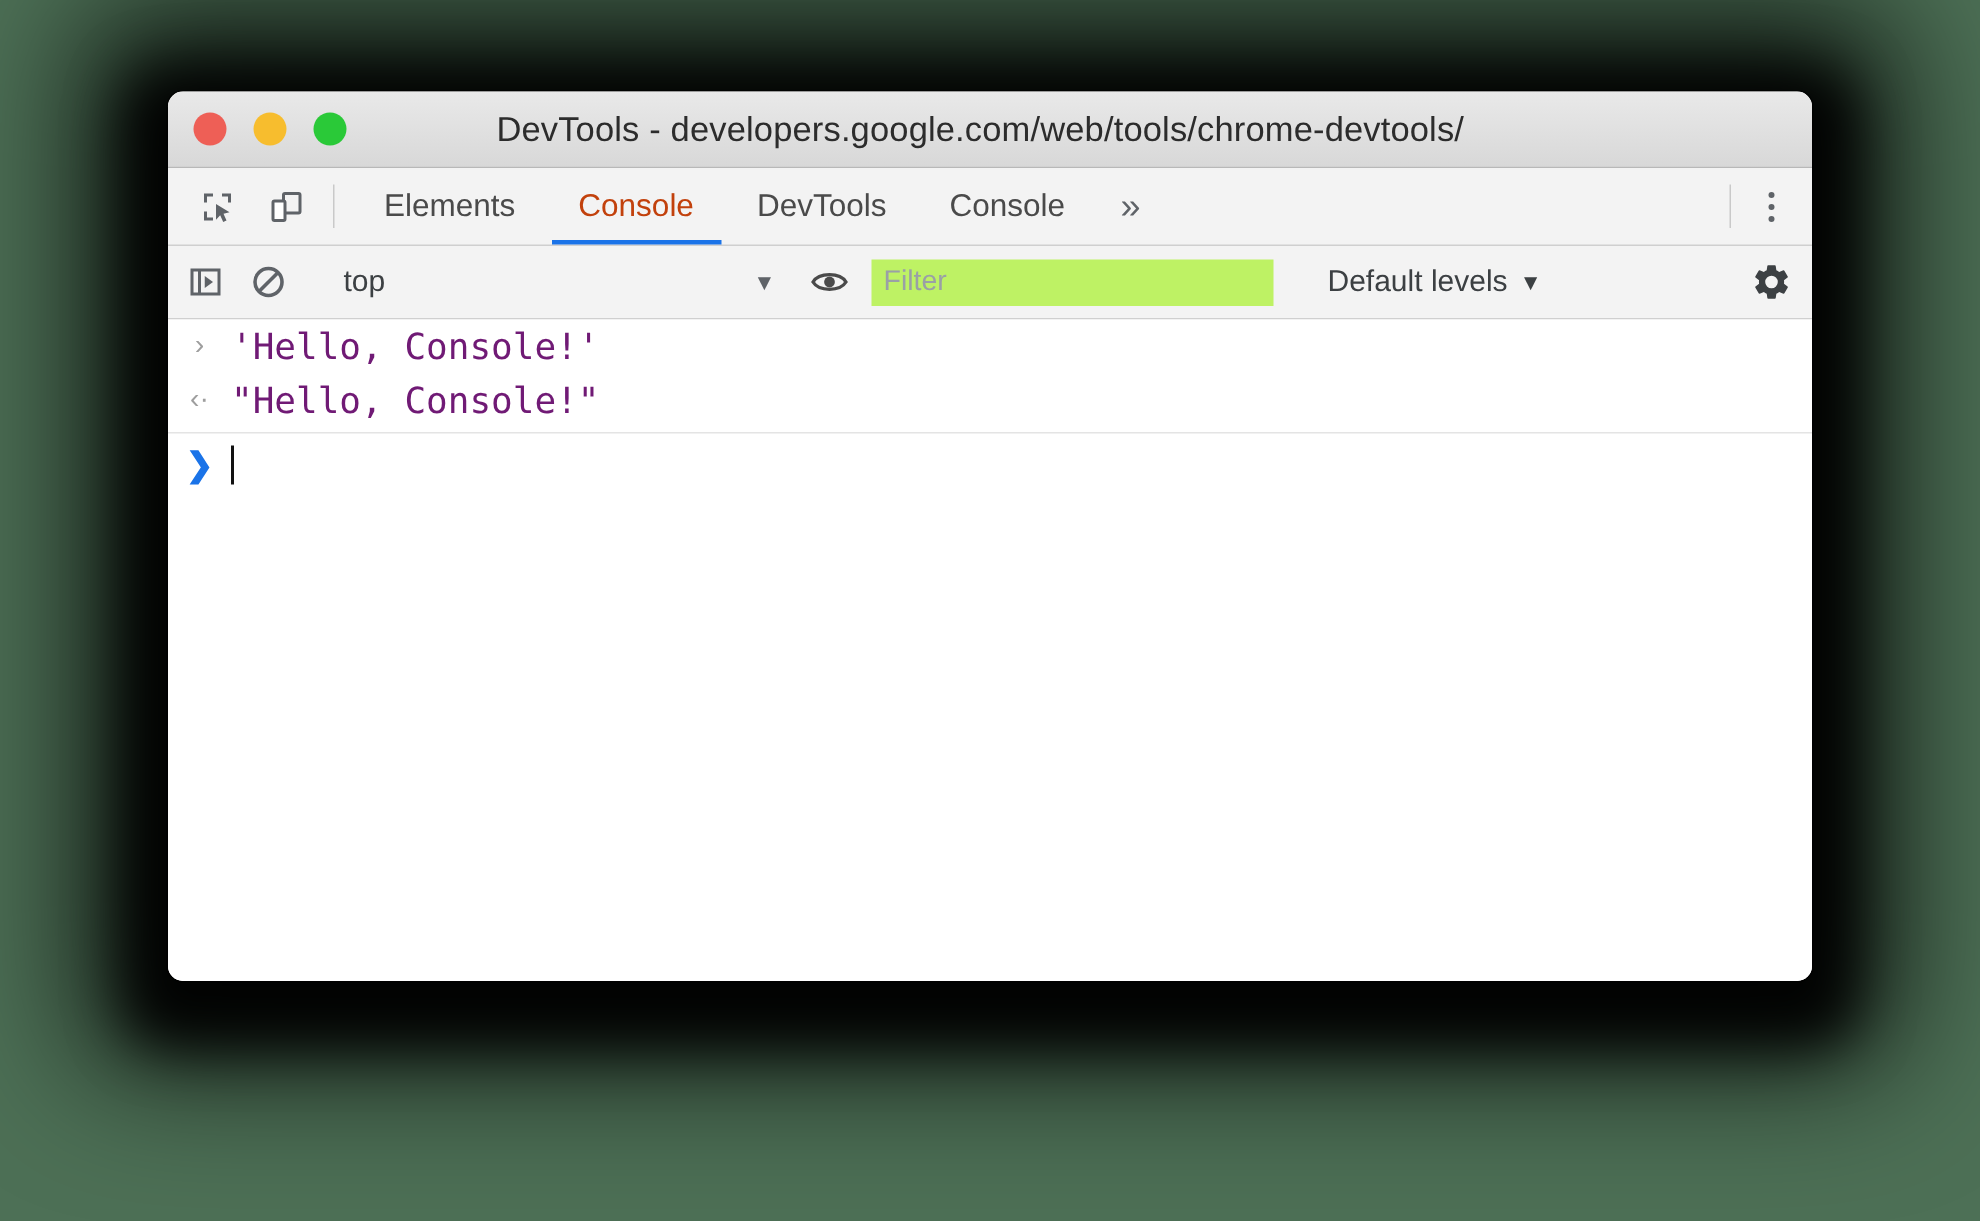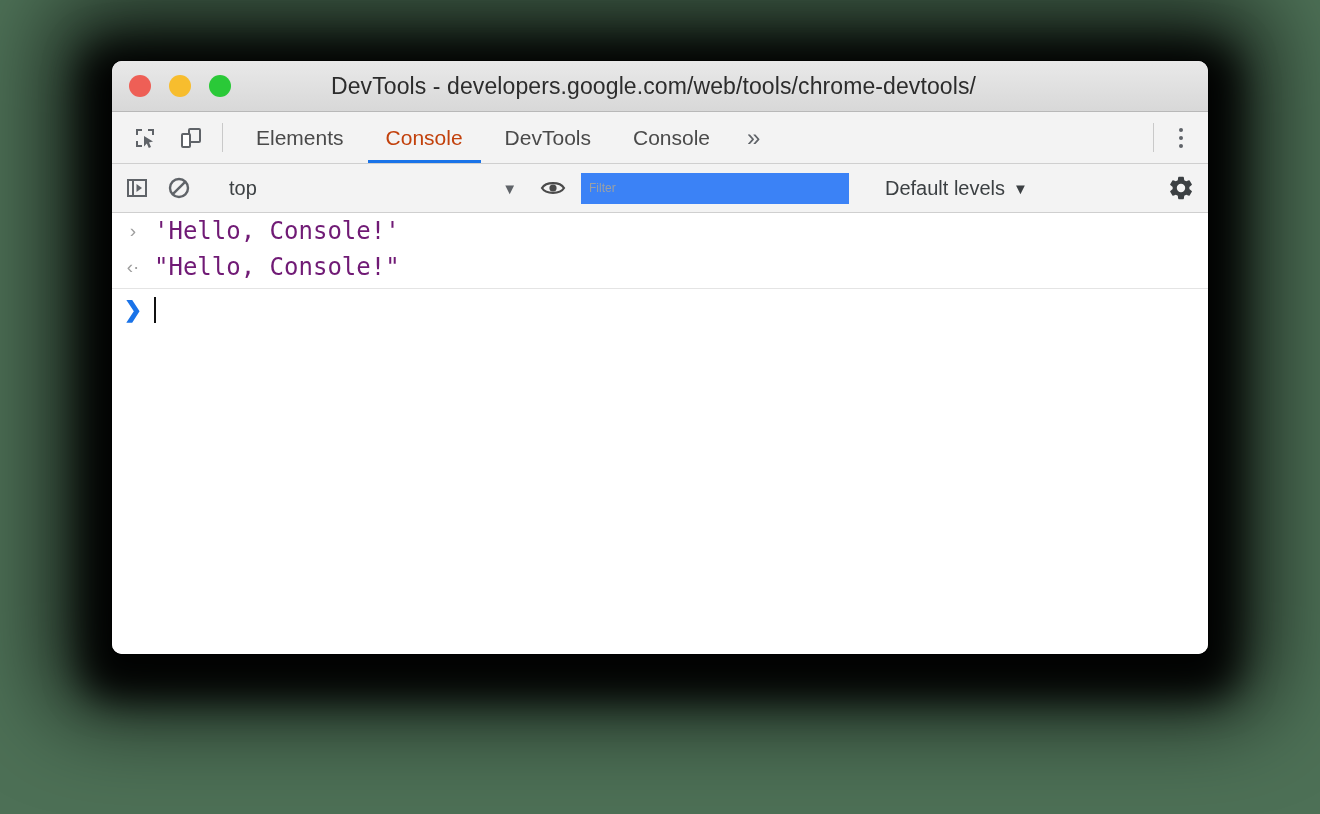--- a/index.html
+++ b/index.html
@@ -160,24 +160,24 @@
     margin-left: 24px;
     padding: 0 10px 0 8px;
     font-size: 20px;
     color: #3c4043;
   }
   #ctx-select .caret { margin-left: auto; font-size: 15px; color: #5f6368; }
   #filter-input {
     width: 252px;
     height: 31px;
     margin-left: 10px;
-    background: #3b82f6;
+    background: #bef264;
     border: none;
     outline: none;
-    font-size: 12px;
+    font-size: 19px;
     color: #202124;
     font-family: "Liberation Sans", sans-serif;
     padding: 0 8px;
   }
   #filter-input::placeholder { color: #9aa0a6; }
   #levels {
     display: flex;
     align-items: center;
     gap: 8px;
     margin-left: 36px;

